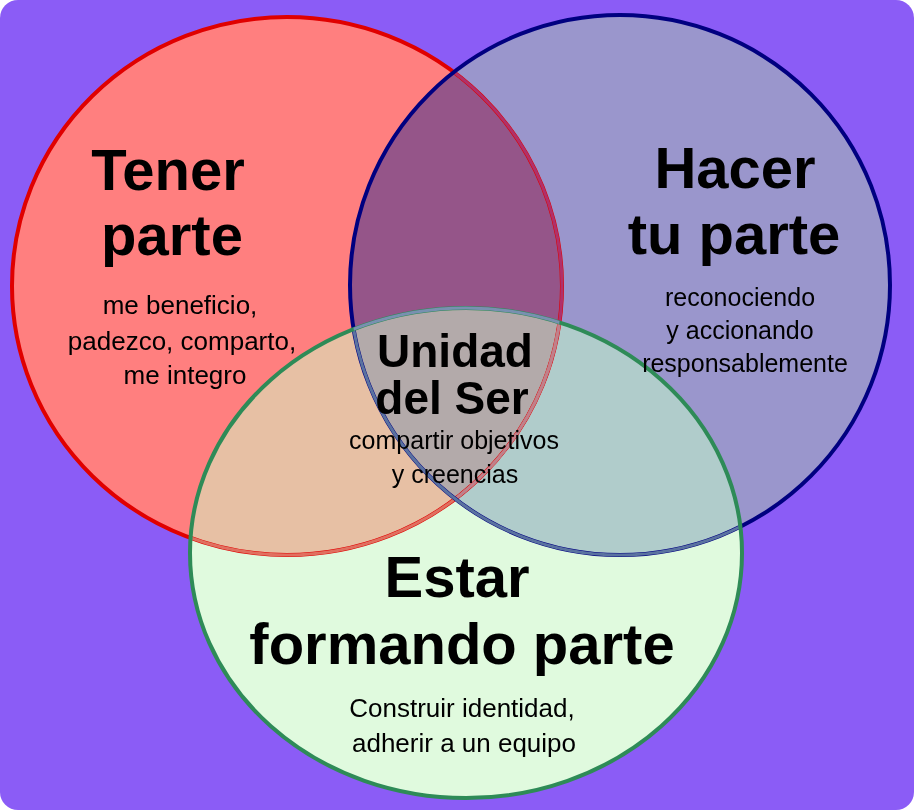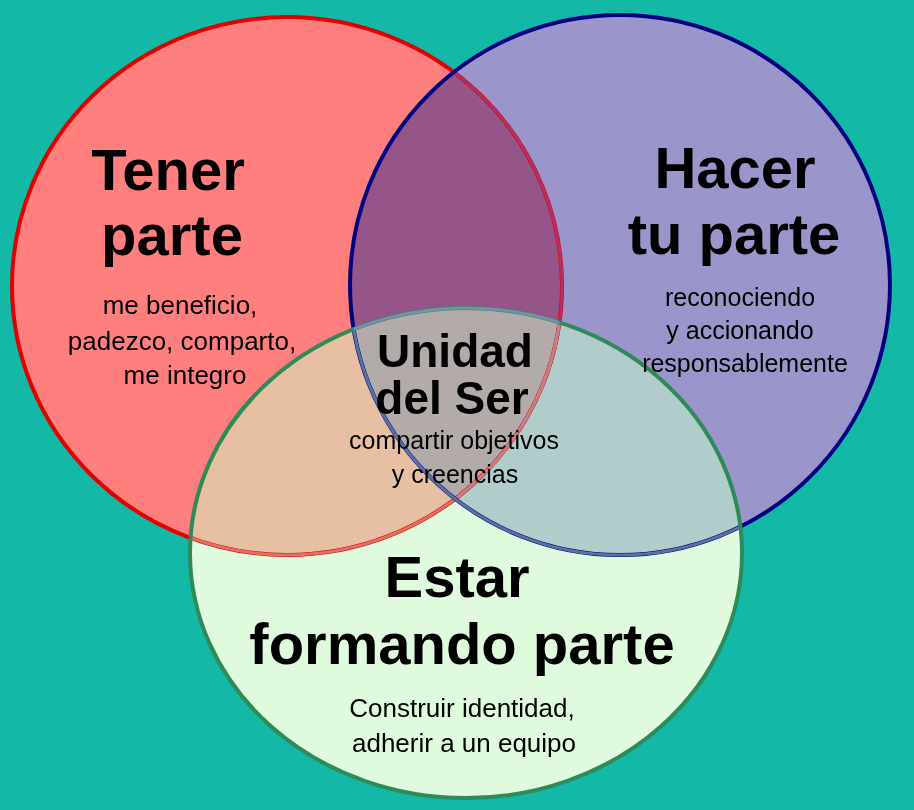--- a/index.html
+++ b/index.html
@@ -1,16 +1,16 @@
 <!DOCTYPE html>
 <html><head>
 <meta charset="utf-8">
 <style>
   html, body { margin: 0; padding: 0; background: #ffffff; }
-  #stage { position: relative; width: 914px; height: 810px; overflow: hidden; background: #14b8a6; }
+  #stage { position: relative; width: 914px; height: 810px; overflow: hidden; background: #8b5cf6; border-radius: 18px; }
   svg { position: absolute; left: 0; top: 0; }
   .lbl { font-family: "Liberation Sans", sans-serif; fill: #000000; text-anchor: middle; }
   .title { font-weight: bold; font-size: 58px; }
   .title-md { font-weight: bold; font-size: 46px; }
   .sub { font-size: 26px; }
   .sub-sm { font-size: 25px; }
 </style>
 </head>
 <body>
 

